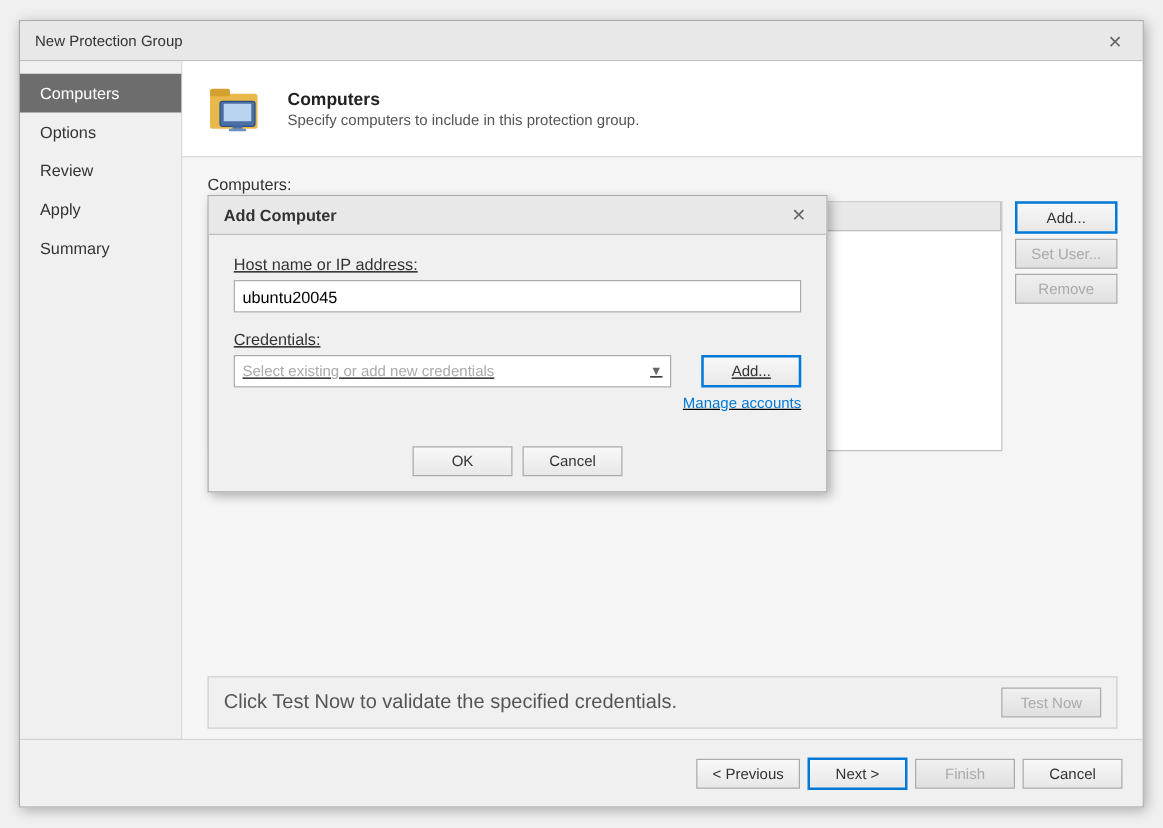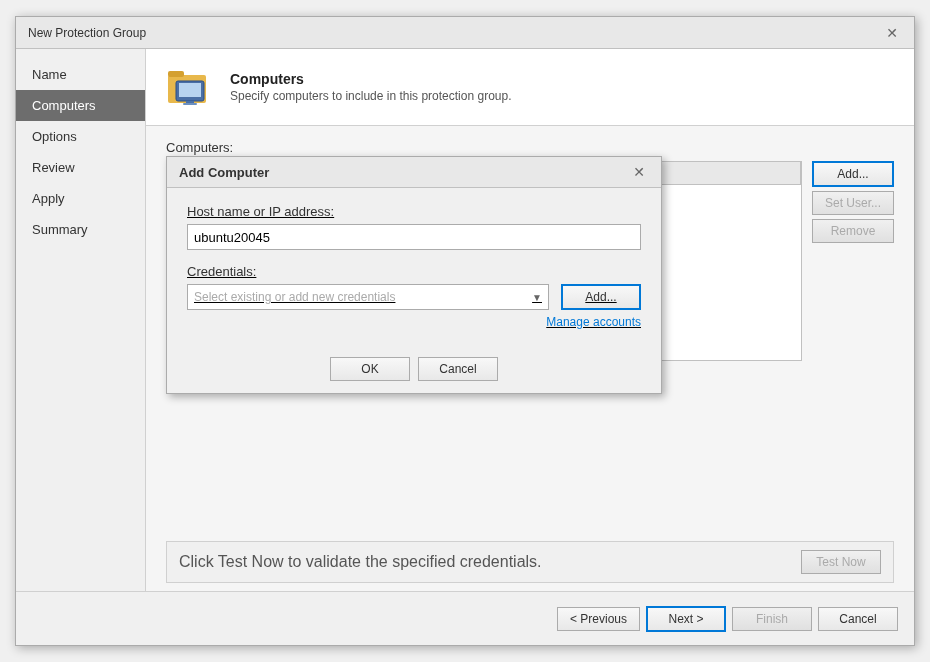--- a/index.html
+++ b/index.html
@@ -247,21 +247,21 @@
       padding: 4px 6px;
       font-size: 13px;
       border: 1px solid #ababab;
       background: white;
       outline: none;
       height: 26px;
     }
 
     .credentials-row {
       display: flex;
-      gap: 12px;
+      gap: 24px;
       align-items: center;
       margin-top: 5px;
     }
 
     .select-dropdown {
       flex: 1;
       height: 26px;
       padding: 3px 6px;
       font-size: 12px;
       border: 1px solid #ababab;
@@ -300,23 +300,20 @@
 <div class="main-window">
 
   <div class="title-bar">
     <span class="title-bar-text">New Protection Group</span>
     <span class="title-bar-close">✕</span>
   </div>
 
   <div class="content-area">
 
     <div class="left-sidebar">
-      <div class="sidebar-item">
-        <span>Name</span>
-      </div>
       <div class="sidebar-item active">
         <span>Computers</span>
       </div>
       <div class="sidebar-item">
         <span>Options</span>
       </div>
       <div class="sidebar-item">
         <span>Review</span>
       </div>
       <div class="sidebar-item">

